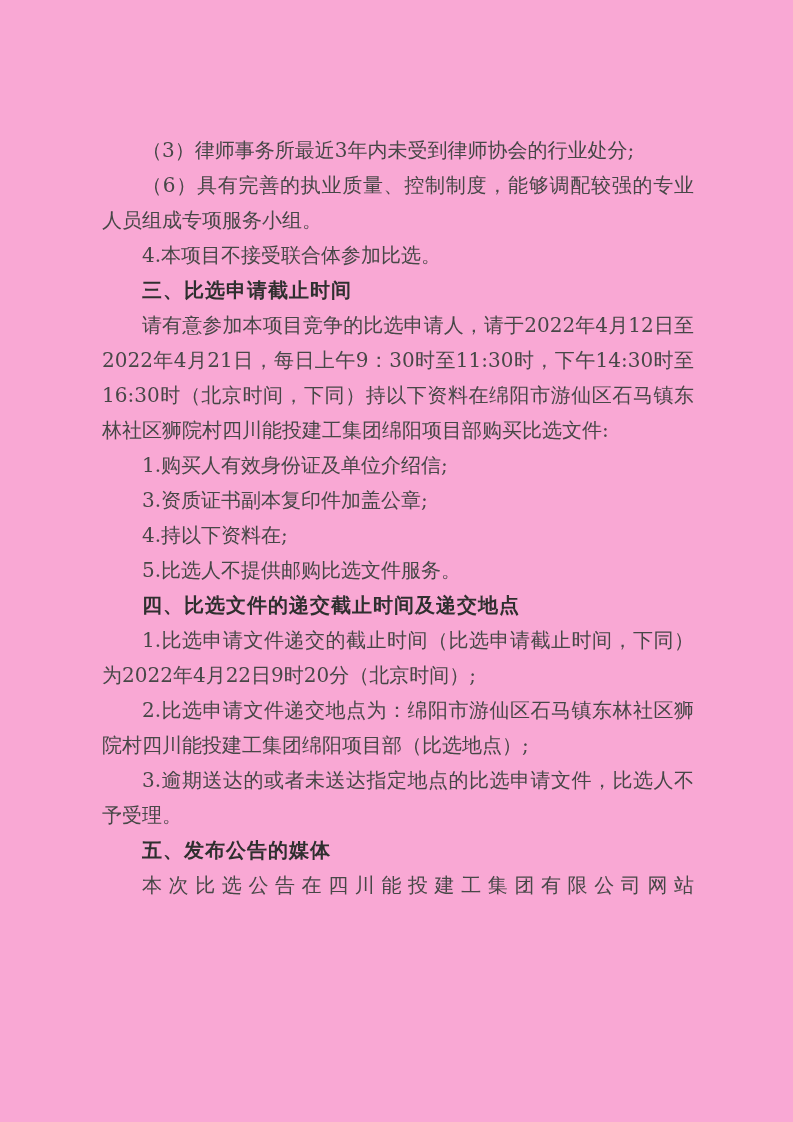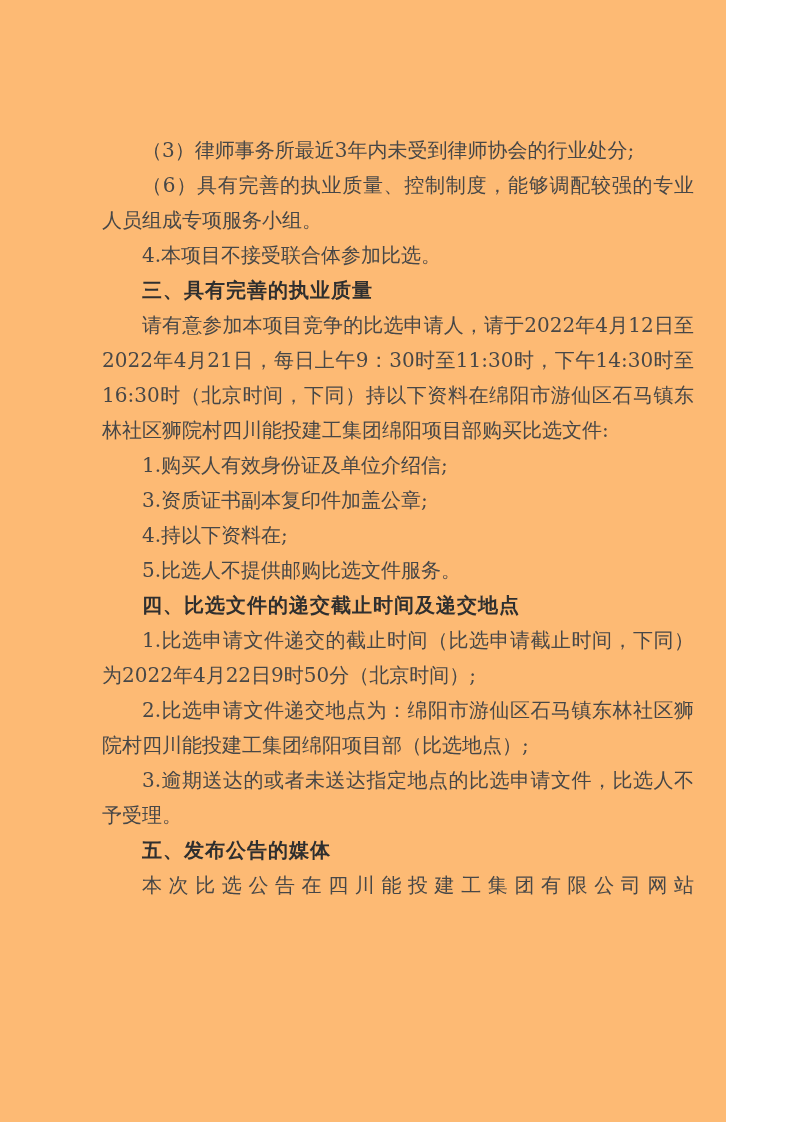--- a/index.html
+++ b/index.html
@@ -1,21 +1,21 @@
 <!DOCTYPE html>
 <html><head>
 <meta charset="utf-8">
 <style>
   * { margin: 0; padding: 0; box-sizing: border-box; }
   html, body { background: #ffffff; }
   .page {
     position: relative;
-    width: 726px;
+    width: 793px;
     height: 1122px;
-    background: #fdba74;
+    background: #f9a8d4;
     overflow: hidden;
     font-family: "DejaVu Serif", "Liberation Serif", serif;
   }
   .content {
     position: absolute;
     left: 102px;
     top: 133px;
     width: 592px;
     color: #474747;
   }
@@ -41,26 +41,26 @@
   }
 </style>
 </head>
 <body>
 
 <div class="page">
   <div class="content" id="doc-body" style="color: rgb(71, 71, 71);">
       <p class="body"><span>（3）律师事务所最近3年内未受到律师协会的行业处分;</span></p>
       <p class="body"><span>（6）具有完善的执业质量、控制制度，能够调配较强的专业人员组成专项服务小组。</span></p>
       <p class="body"><span>4.本项目不接受联合体参加比选。</span></p>
-      <p class="heading"><span>三、具有完善的执业质量</span></p>
+      <p class="heading"><span>三、比选申请截止时间</span></p>
       <p class="body"><span>请有意参加本项目竞争的比选申请人，请于</span><span class="u">2022</span><span>年</span><span class="u">4</span><span>月</span><span class="u">12</span><span>日至</span><span class="u">2022</span><span>年</span><span class="u">4</span><span>月</span><span class="u">21</span><span>日，每日上午9：30时至11:30时，下午14:30时至16:30时（北京时间，下同）持以下资料在</span><span class="u">绵阳市游仙区石马镇东林社区狮院村四川能投建工集团绵阳项目部</span><span>购买比选文件:</span></p>
       <p class="body"><span>1.</span><span class="u">购买人有效身份证及单位介绍信</span><span>;</span></p>
       <p class="body"><span>3.</span><span class="u">资质证书副本复印件加盖公章</span><span>;</span></p>
       <p class="body"><span>4.</span><span class="u">持以下资料在</span><span>;</span></p>
       <p class="body"><span>5.</span><span class="u">比选人不提供邮购比选文件服务</span><span>。</span></p>
       <p class="heading"><span>四、比选文件的递交截止时间及递交地点</span></p>
-      <p class="body"><span>1.比选申请文件递交的截止时间（比选申请截止时间，下同）为</span><span class="u">2022</span><span>年</span><span class="u">4</span><span>月</span><span class="u">22</span><span>日</span><span class="u">9</span><span>时</span><span class="u">50</span><span>分（北京时间）;</span></p>
+      <p class="body"><span>1.比选申请文件递交的截止时间（比选申请截止时间，下同）为</span><span class="u">2022</span><span>年</span><span class="u">4</span><span>月</span><span class="u">22</span><span>日</span><span class="u">9</span><span>时</span><span class="u">20</span><span>分（北京时间）;</span></p>
       <p class="body"><span>2.比选申请文件递交地点为：绵阳市游仙区石马镇东林社区狮院村四川能投建工集团绵阳项目部（比选地点）;</span></p>
       <p class="body"><span>3.逾期送达的或者未送达指定地点的比选申请文件，比选人不予受理。</span></p>
       <p class="heading"><span>五、发布公告的媒体</span></p>
       <p class="body-spread"><span>本次比选公告在四川能投建工集团有限公司网站</span></p>
     </div>
 </div>
 
 </body></html>

